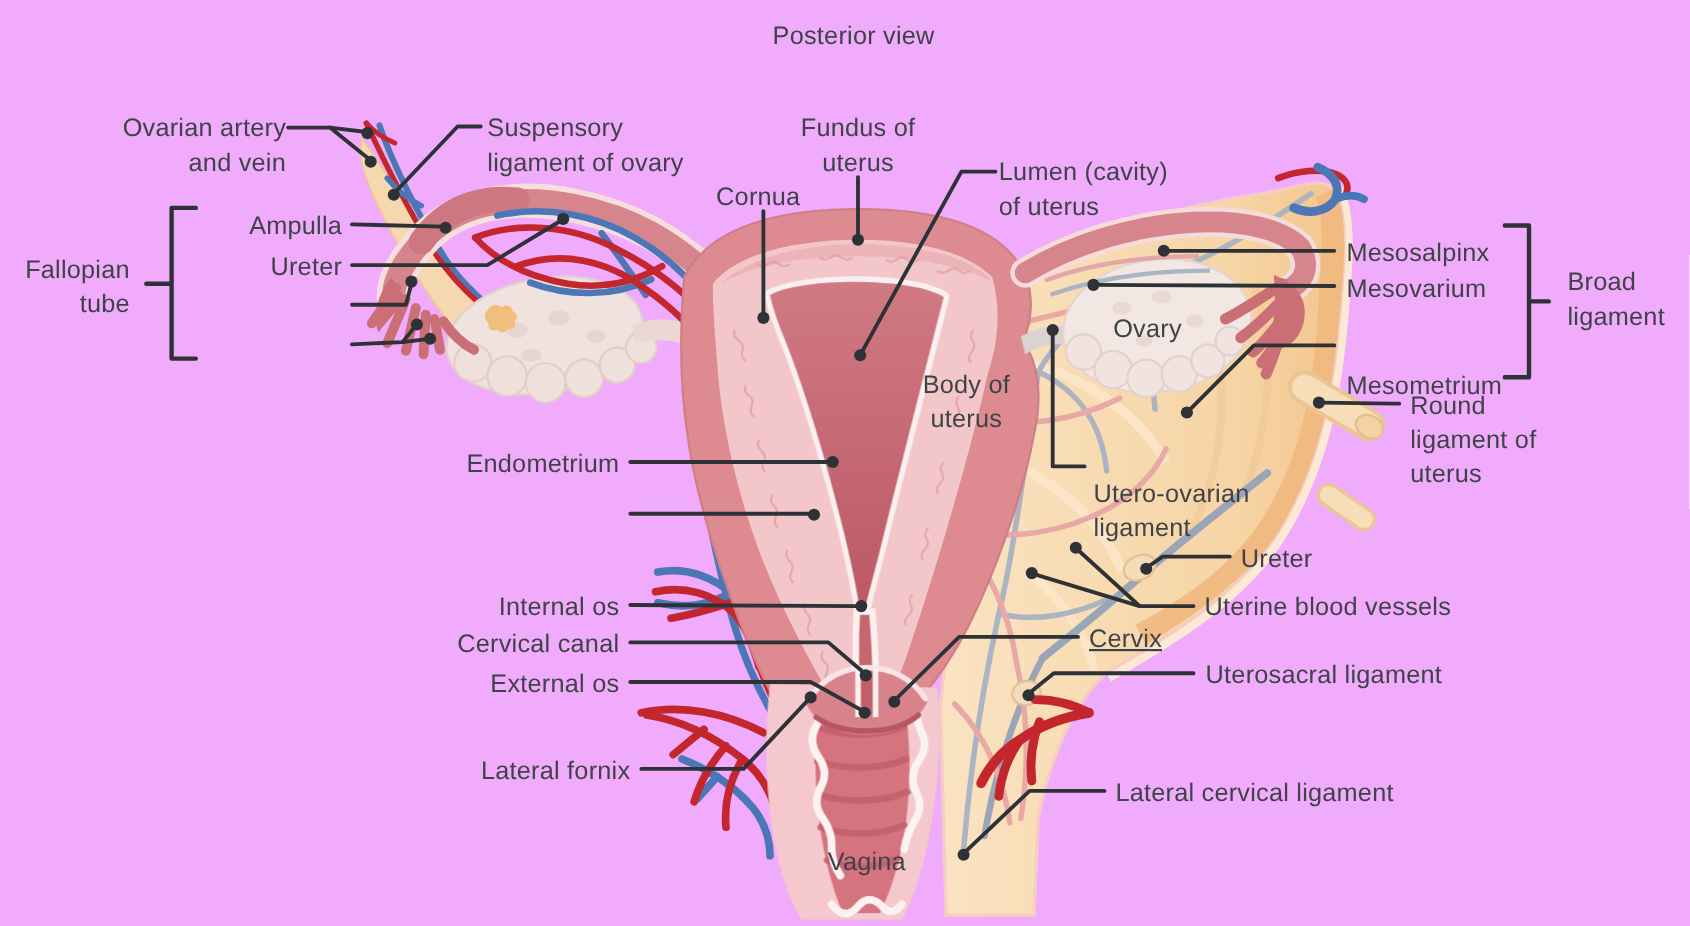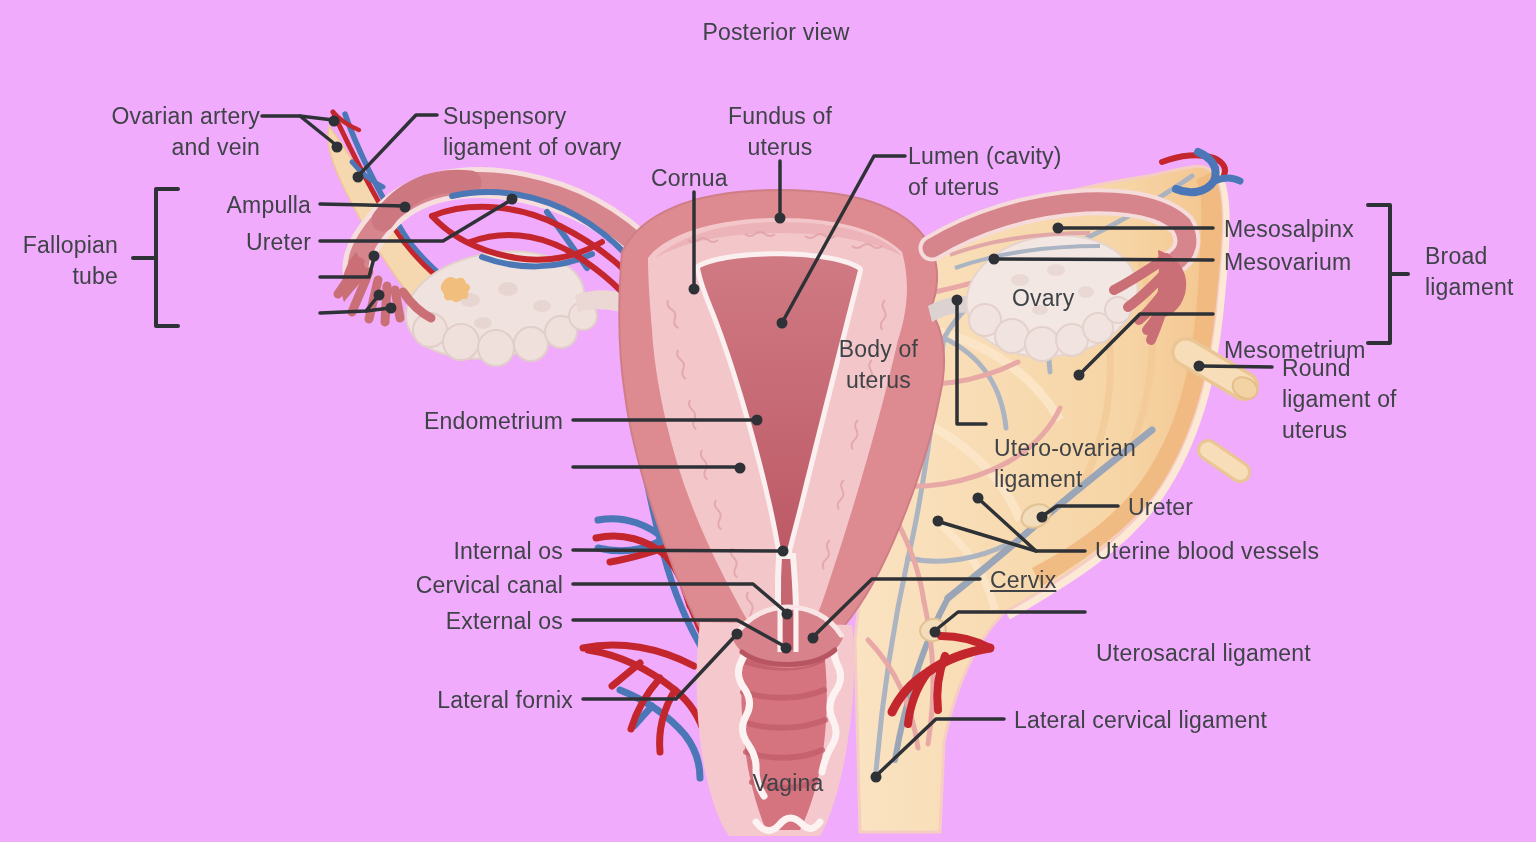--- a/index.html
+++ b/index.html
@@ -420,16 +420,16 @@
 <div class="lbl" style="left:1425px;top:241px;">Broad
 ligament</div>
 <div class="lbl" style="left:1282px;top:353px;">Round
 ligament of
 uterus</div>
 <div class="lbl" style="left:994px;top:410px;margin-top:23px;">Utero-ovarian
 ligament</div>
 <div class="lbl" style="left:1128px;top:492px;">Ureter</div>
 <div class="lbl" style="left:1095px;top:536px;">Uterine blood vessels</div>
 <div class="lbl" style="left:990px;top:565px;text-decoration:underline;">Cervix</div>
-<div class="lbl" style="left:1096px;top:598px;margin-top:40px;">Uterosacral ligament</div>
+<div class="lbl" style="left:1096px;top:598px;">Uterosacral ligament</div>
 <div class="lbl" style="left:1014px;top:705px;">Lateral cervical ligament</div>
 
 </div>
 
 </body></html>

